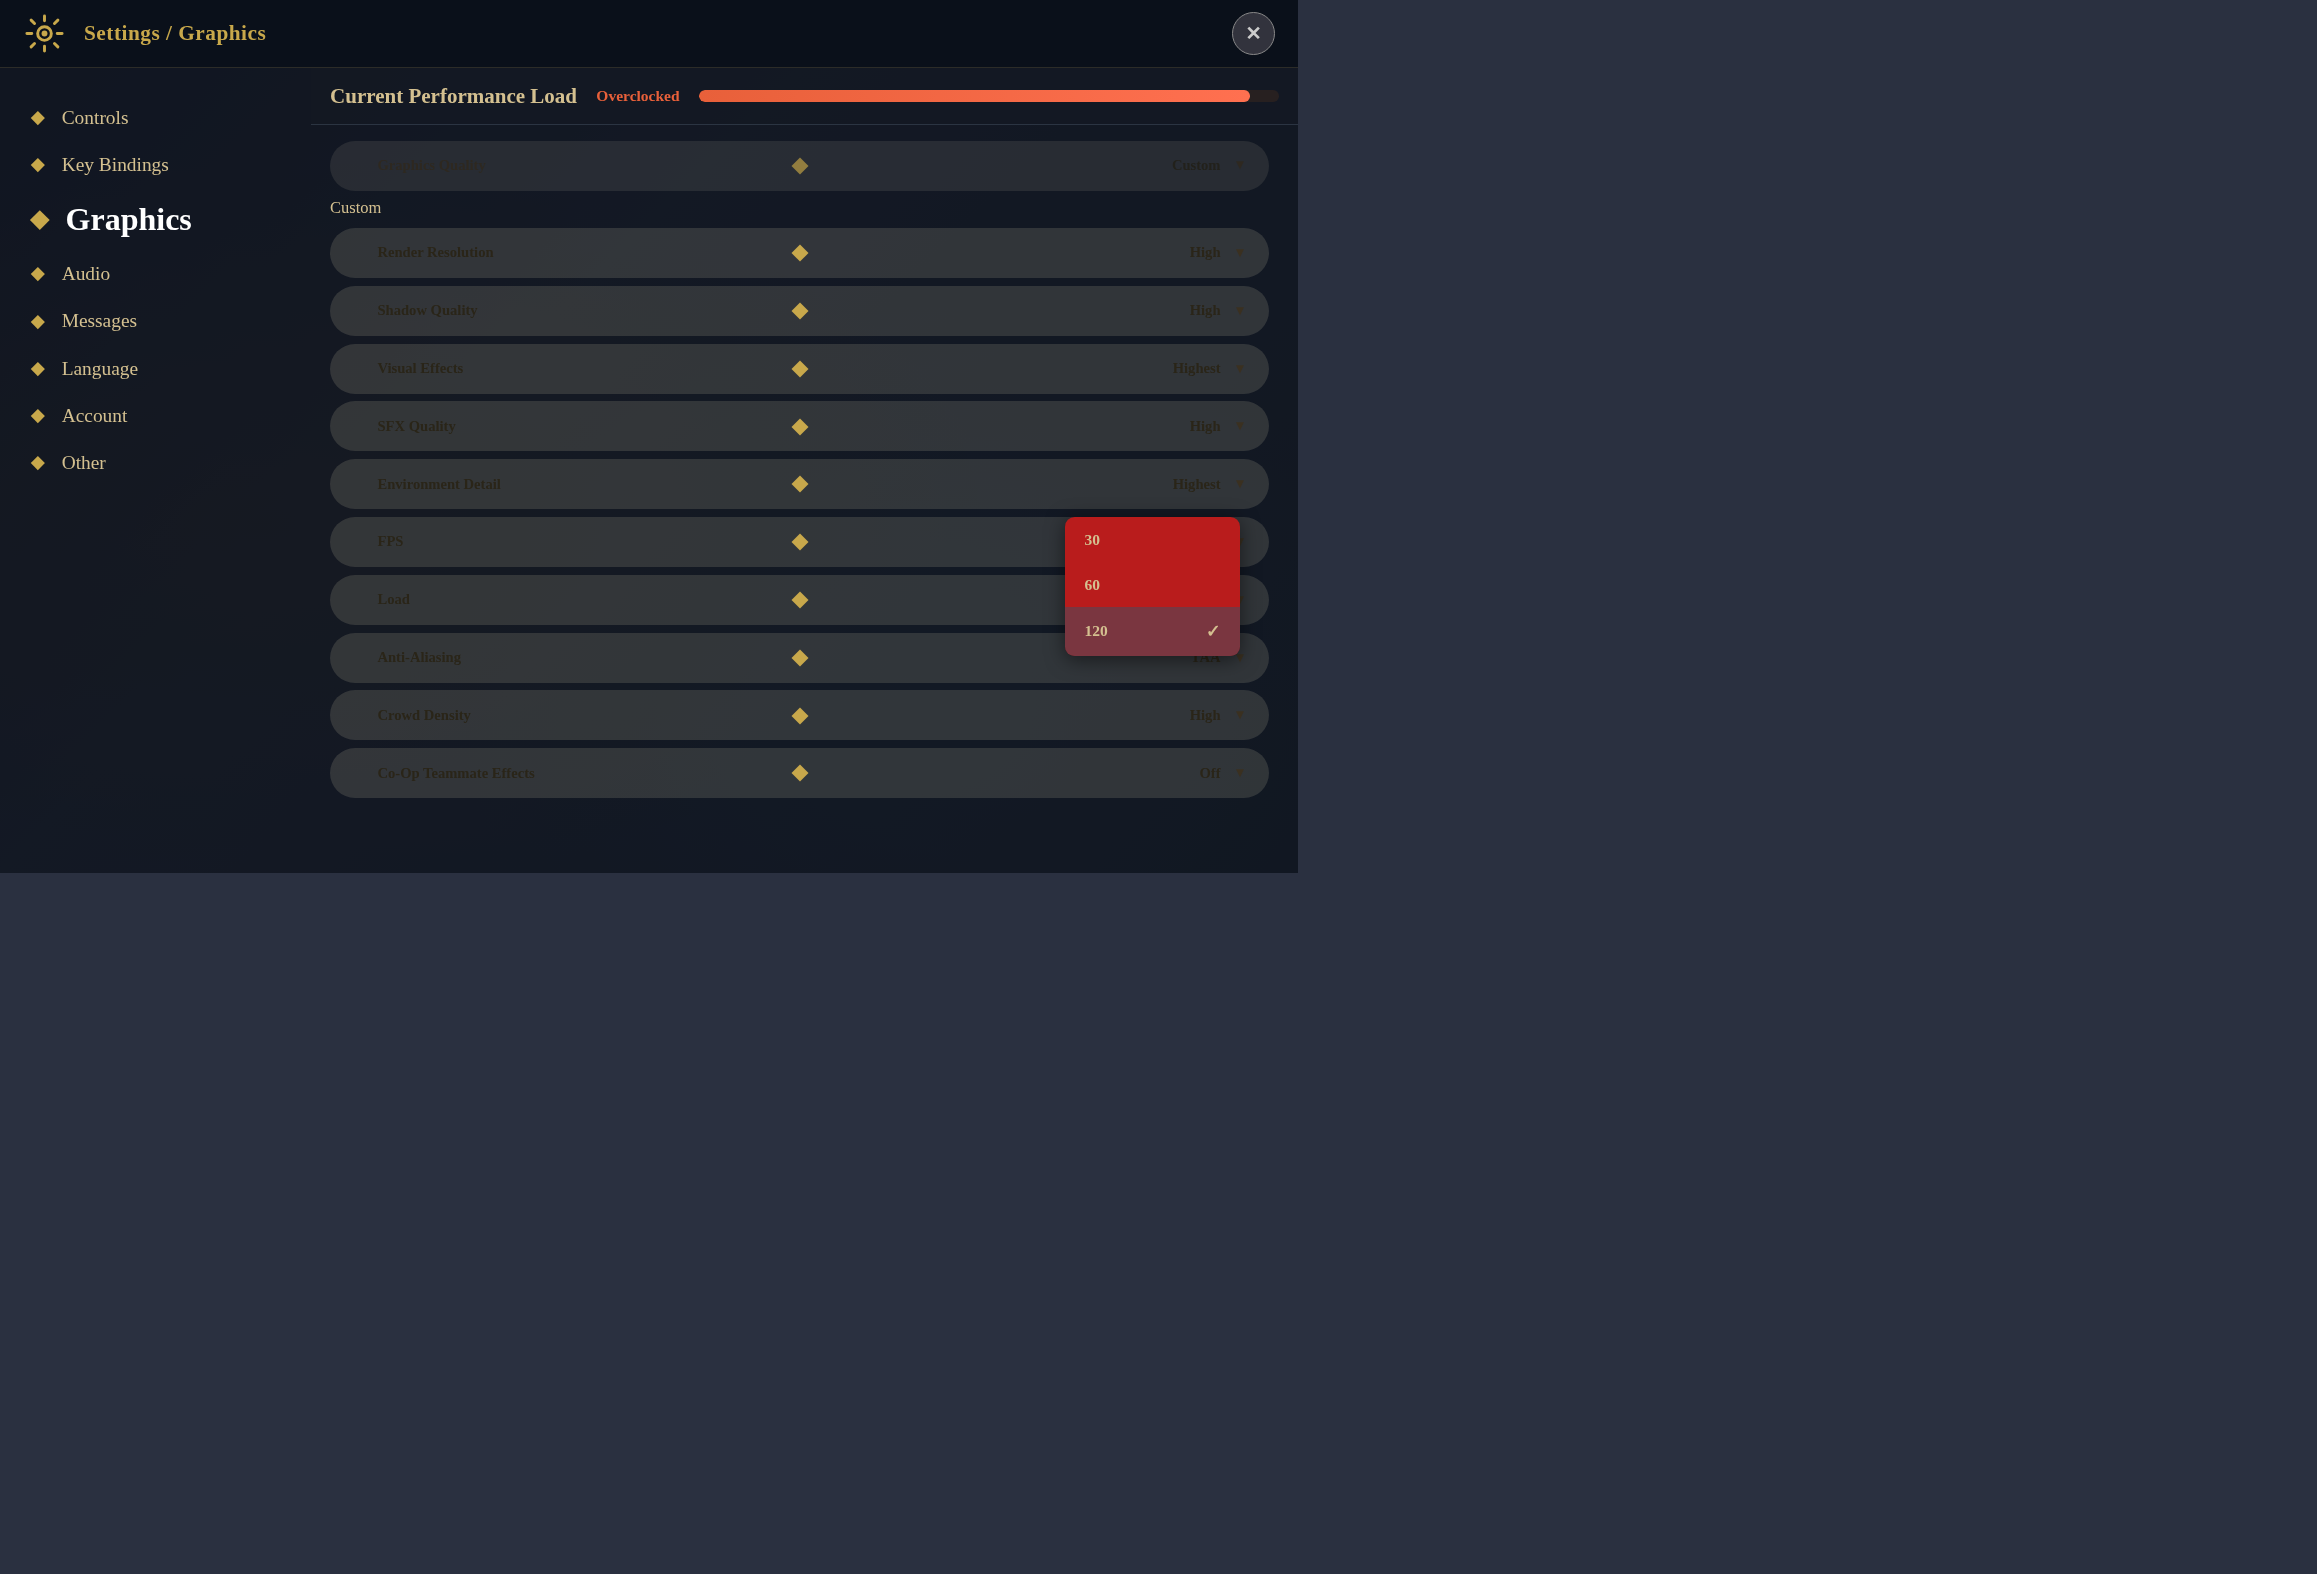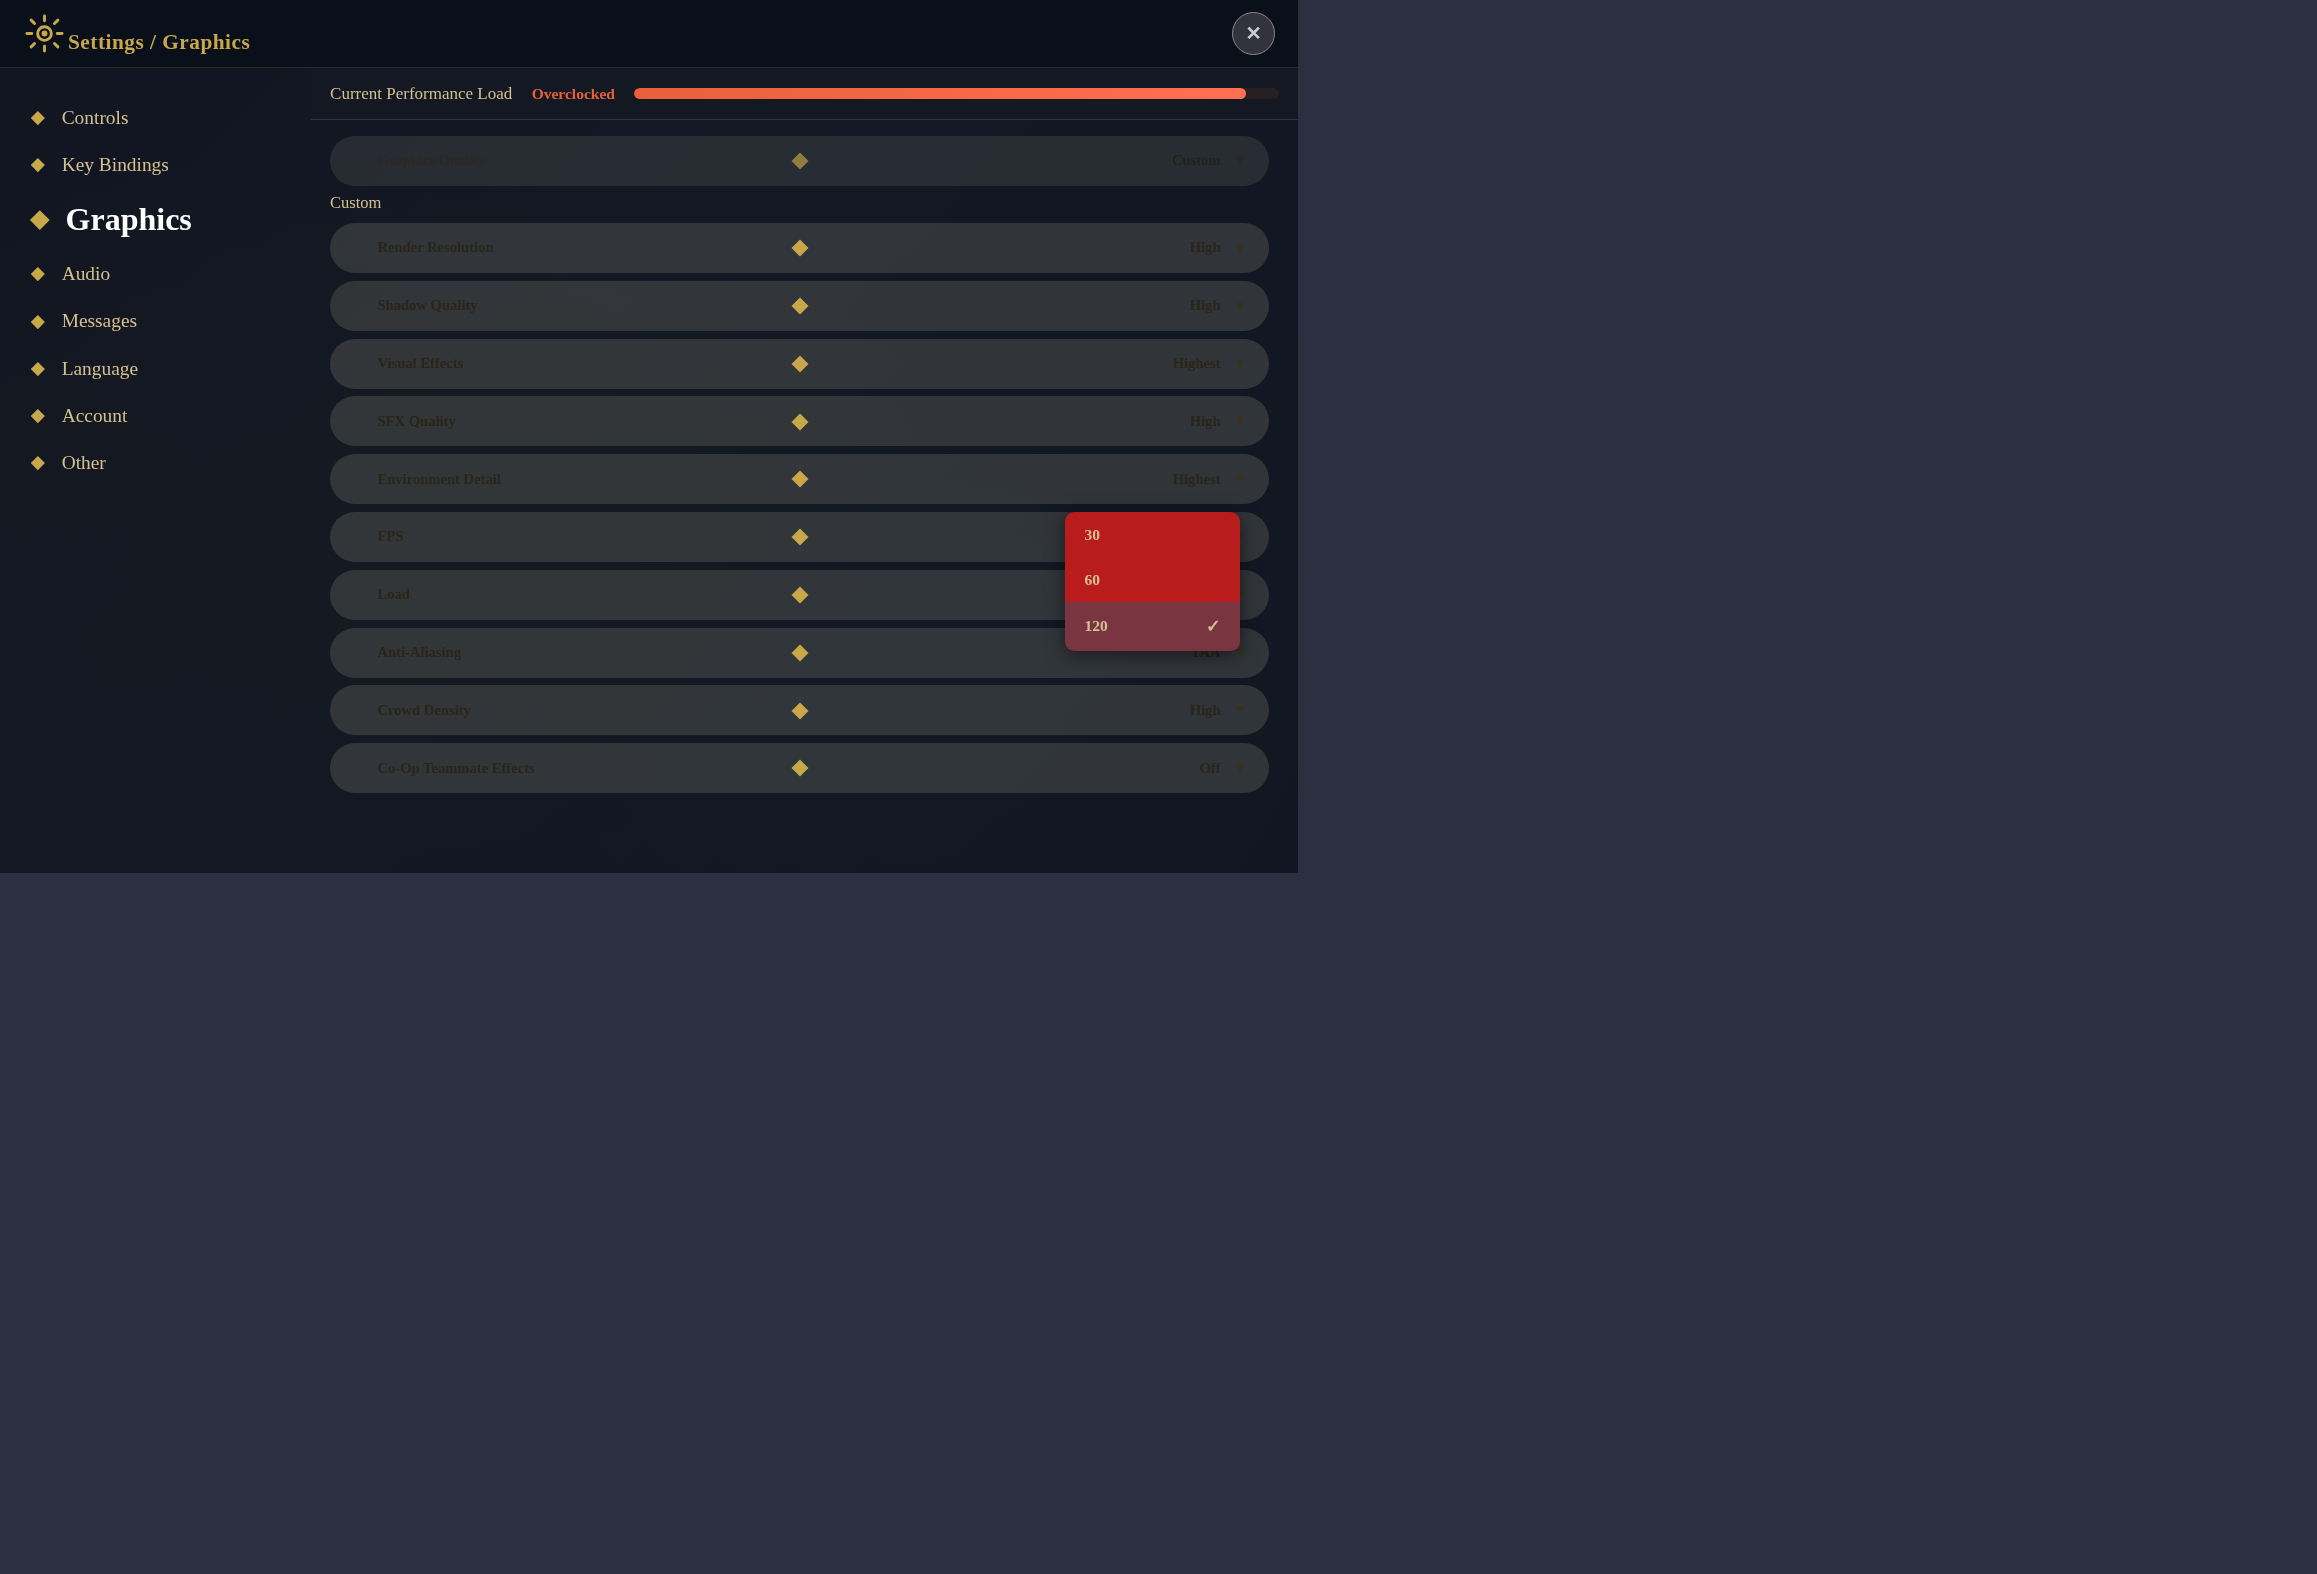--- a/index.html
+++ b/index.html
@@ -38,22 +38,22 @@
       align-items: center;
       justify-content: space-between;
       padding: 11.6px 23px;
       background: rgba(10,15,25,0.9);
       border-bottom: 1px solid rgba(180,160,100,0.2);
       height: 68px;
     }
 
     .header-left {
       display: flex;
-      align-items: flex-end;
-      gap: 2px;
+      align-items: center;
+      gap: 18px;
     }
 
     .gear-icon {
       width: 43px;
       height: 43px;
       color: #c8a84b;
     }
 
     .header-title {
       color: #c8a84b;
@@ -146,22 +146,22 @@
       display: flex;
       align-items: center;
       gap: 19.4px;
       padding: 15.5px 19.4px;
       background: rgba(20,25,35,0.8);
       border-bottom: 1px solid rgba(100,120,140,0.3);
     }
 
     .perf-label {
       color: #d4c090;
-      font-size: 17px;
-      font-weight: normal;
+      font-size: 21px;
+      font-weight: bold;
       white-space: nowrap;
     }
 
     .perf-status {
       color: #e8603a;
       font-size: 15.5px;
       font-weight: bold;
     }
 
     .perf-track {

